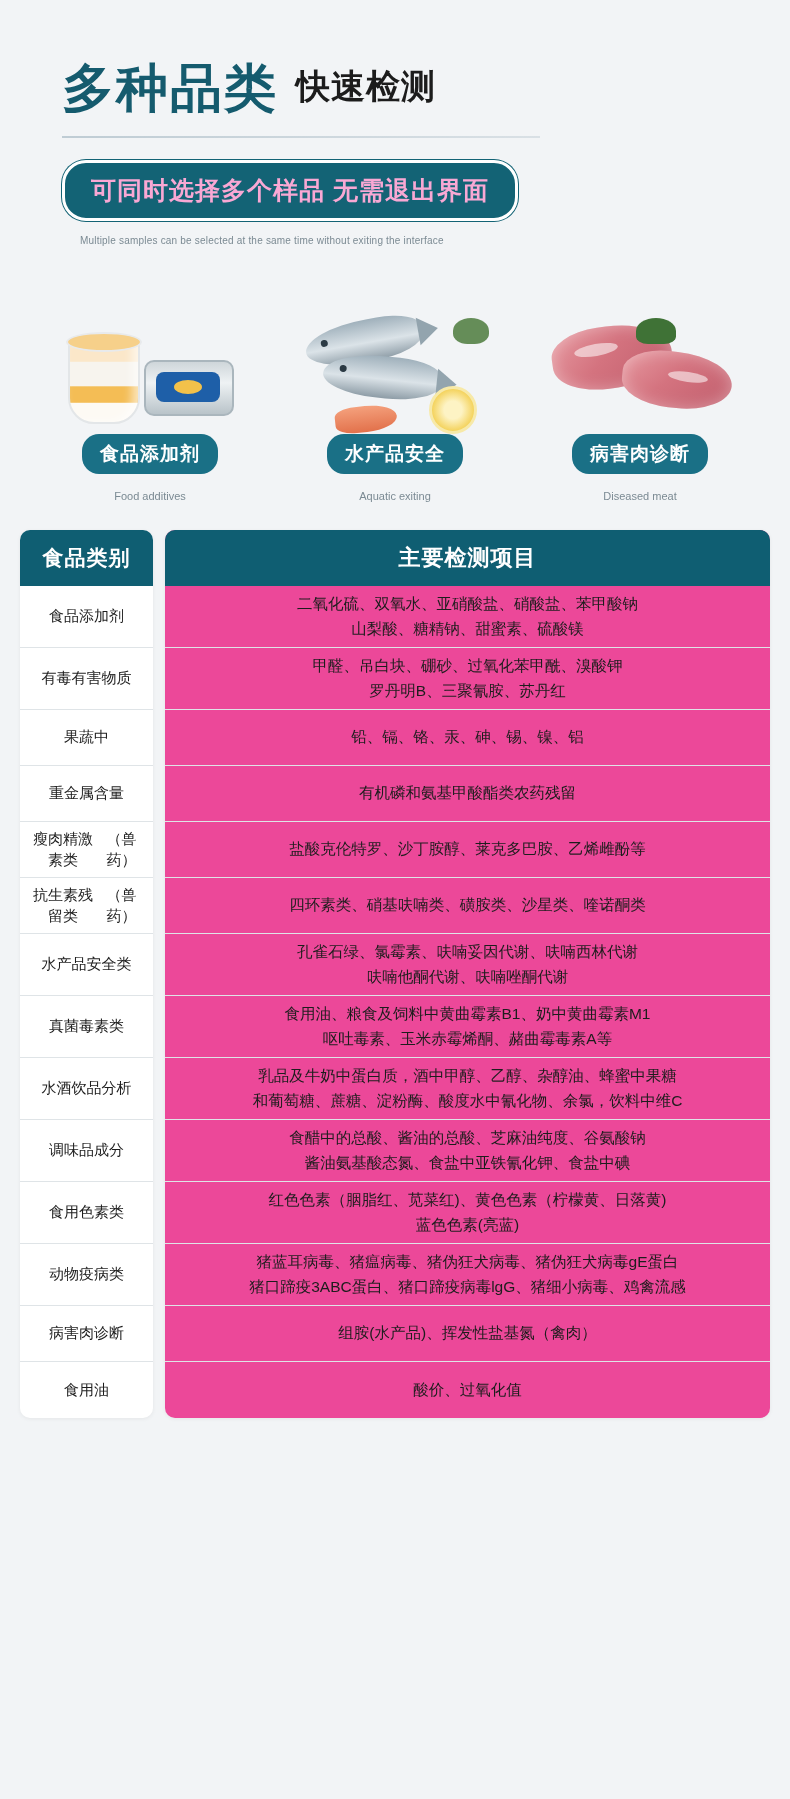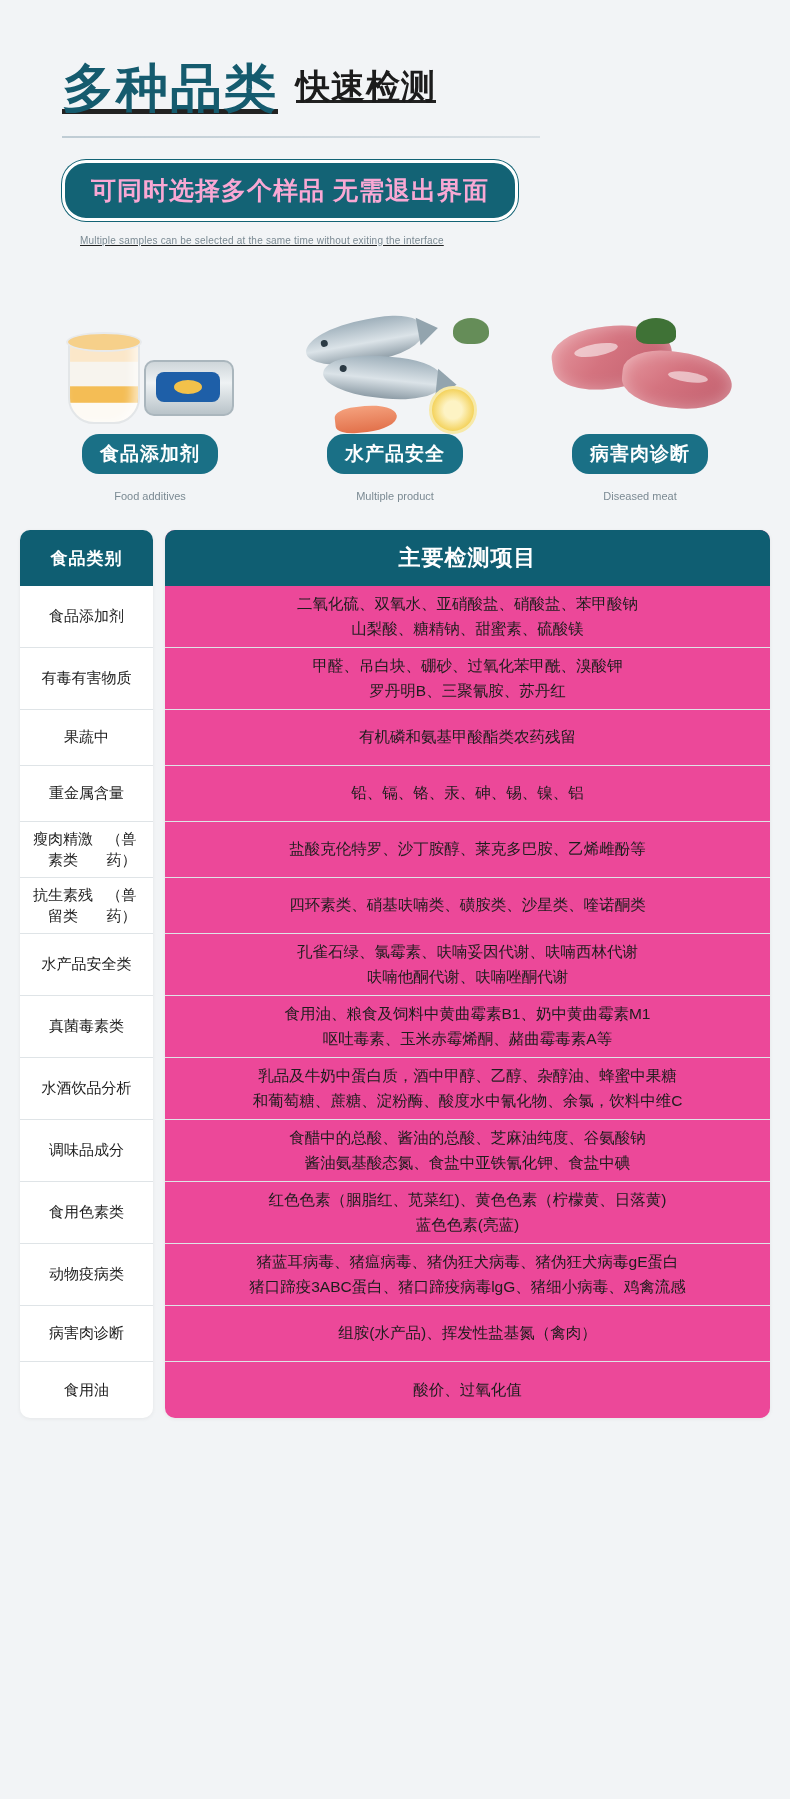--- a/index.html
+++ b/index.html
@@ -18,21 +18,20 @@
     position: relative;
     width: 790px;
     min-height: 1799px;
     background: #f2f4f6;
     overflow: hidden;
   }
 
   
   .header {
     padding: 62px 0 0 0;
-    text-decoration: underline;
   }
   .title-row {
     display: flex;
     align-items: flex-end;
     padding-left: 62px;
   }
   .title-main {
     font-size: 52px;
     font-weight: bold;
     color: #155b6e;
@@ -257,21 +256,21 @@
     overflow: hidden;
   }
   .head-left, .head-right {
     background: #0f5e72;
     color: #ffffff;
     font-weight: bold;
     display: flex;
     align-items: center;
     justify-content: center;
     height: 56px;
-    font-size: 17px;
+    font-size: 21px;
     letter-spacing: 1px;
   }
   .head-right { font-size: 22px; }
   .cell-left, .cell-right {
     display: flex;
     align-items: center;
     justify-content: center;
     text-align: center;
     box-sizing: border-box;
     border-bottom: 1px solid #dfe4e7;
@@ -319,21 +318,21 @@
       <div class="card-img">
         <div class="illus">
           <div class="fish f1"></div>
           <div class="fish f2"></div>
           <div class="shrimp"></div>
           <div class="lemon"></div>
           <div class="parsley"></div>
         </div>
       </div>
       <div class="card-label">水产品安全</div>
-      <div class="card-en">Multiple product</div>
+      <div class="card-en">Aquatic exiting</div>
     </div>
 
     <div class="card">
       <div class="card-img">
         <div class="illus">
           <div class="meat m1"></div>
           <div class="meat m2"></div>
           <div class="meat-fat a"></div>
           <div class="meat-fat b"></div>
           <div class="herb"></div>
@@ -406,26 +405,26 @@
             </div>
           </div>
           <div class="cell-right" style="height: 62px;">
             <div>
               <span class="line">甲醛、吊白块、硼砂、过氧化苯甲酰、溴酸钾</span>
               <span class="line">罗丹明B、三聚氰胺、苏丹红</span>
             </div>
           </div>
           <div class="cell-right" style="height: 56px;">
             <div>
+              <span class="line">铅、镉、铬、汞、砷、锡、镍、铝</span>
+            </div>
+          </div>
+          <div class="cell-right" style="height: 56px;">
+            <div>
               <span class="line">有机磷和氨基甲酸酯类农药残留</span>
-            </div>
-          </div>
-          <div class="cell-right" style="height: 56px;">
-            <div>
-              <span class="line">铅、镉、铬、汞、砷、锡、镍、铝</span>
             </div>
           </div>
           <div class="cell-right" style="height: 56px;">
             <div>
               <span class="line">盐酸克伦特罗、沙丁胺醇、莱克多巴胺、乙烯雌酚等</span>
             </div>
           </div>
           <div class="cell-right" style="height: 56px;">
             <div>
               <span class="line">四环素类、硝基呋喃类、磺胺类、沙星类、喹诺酮类</span>

